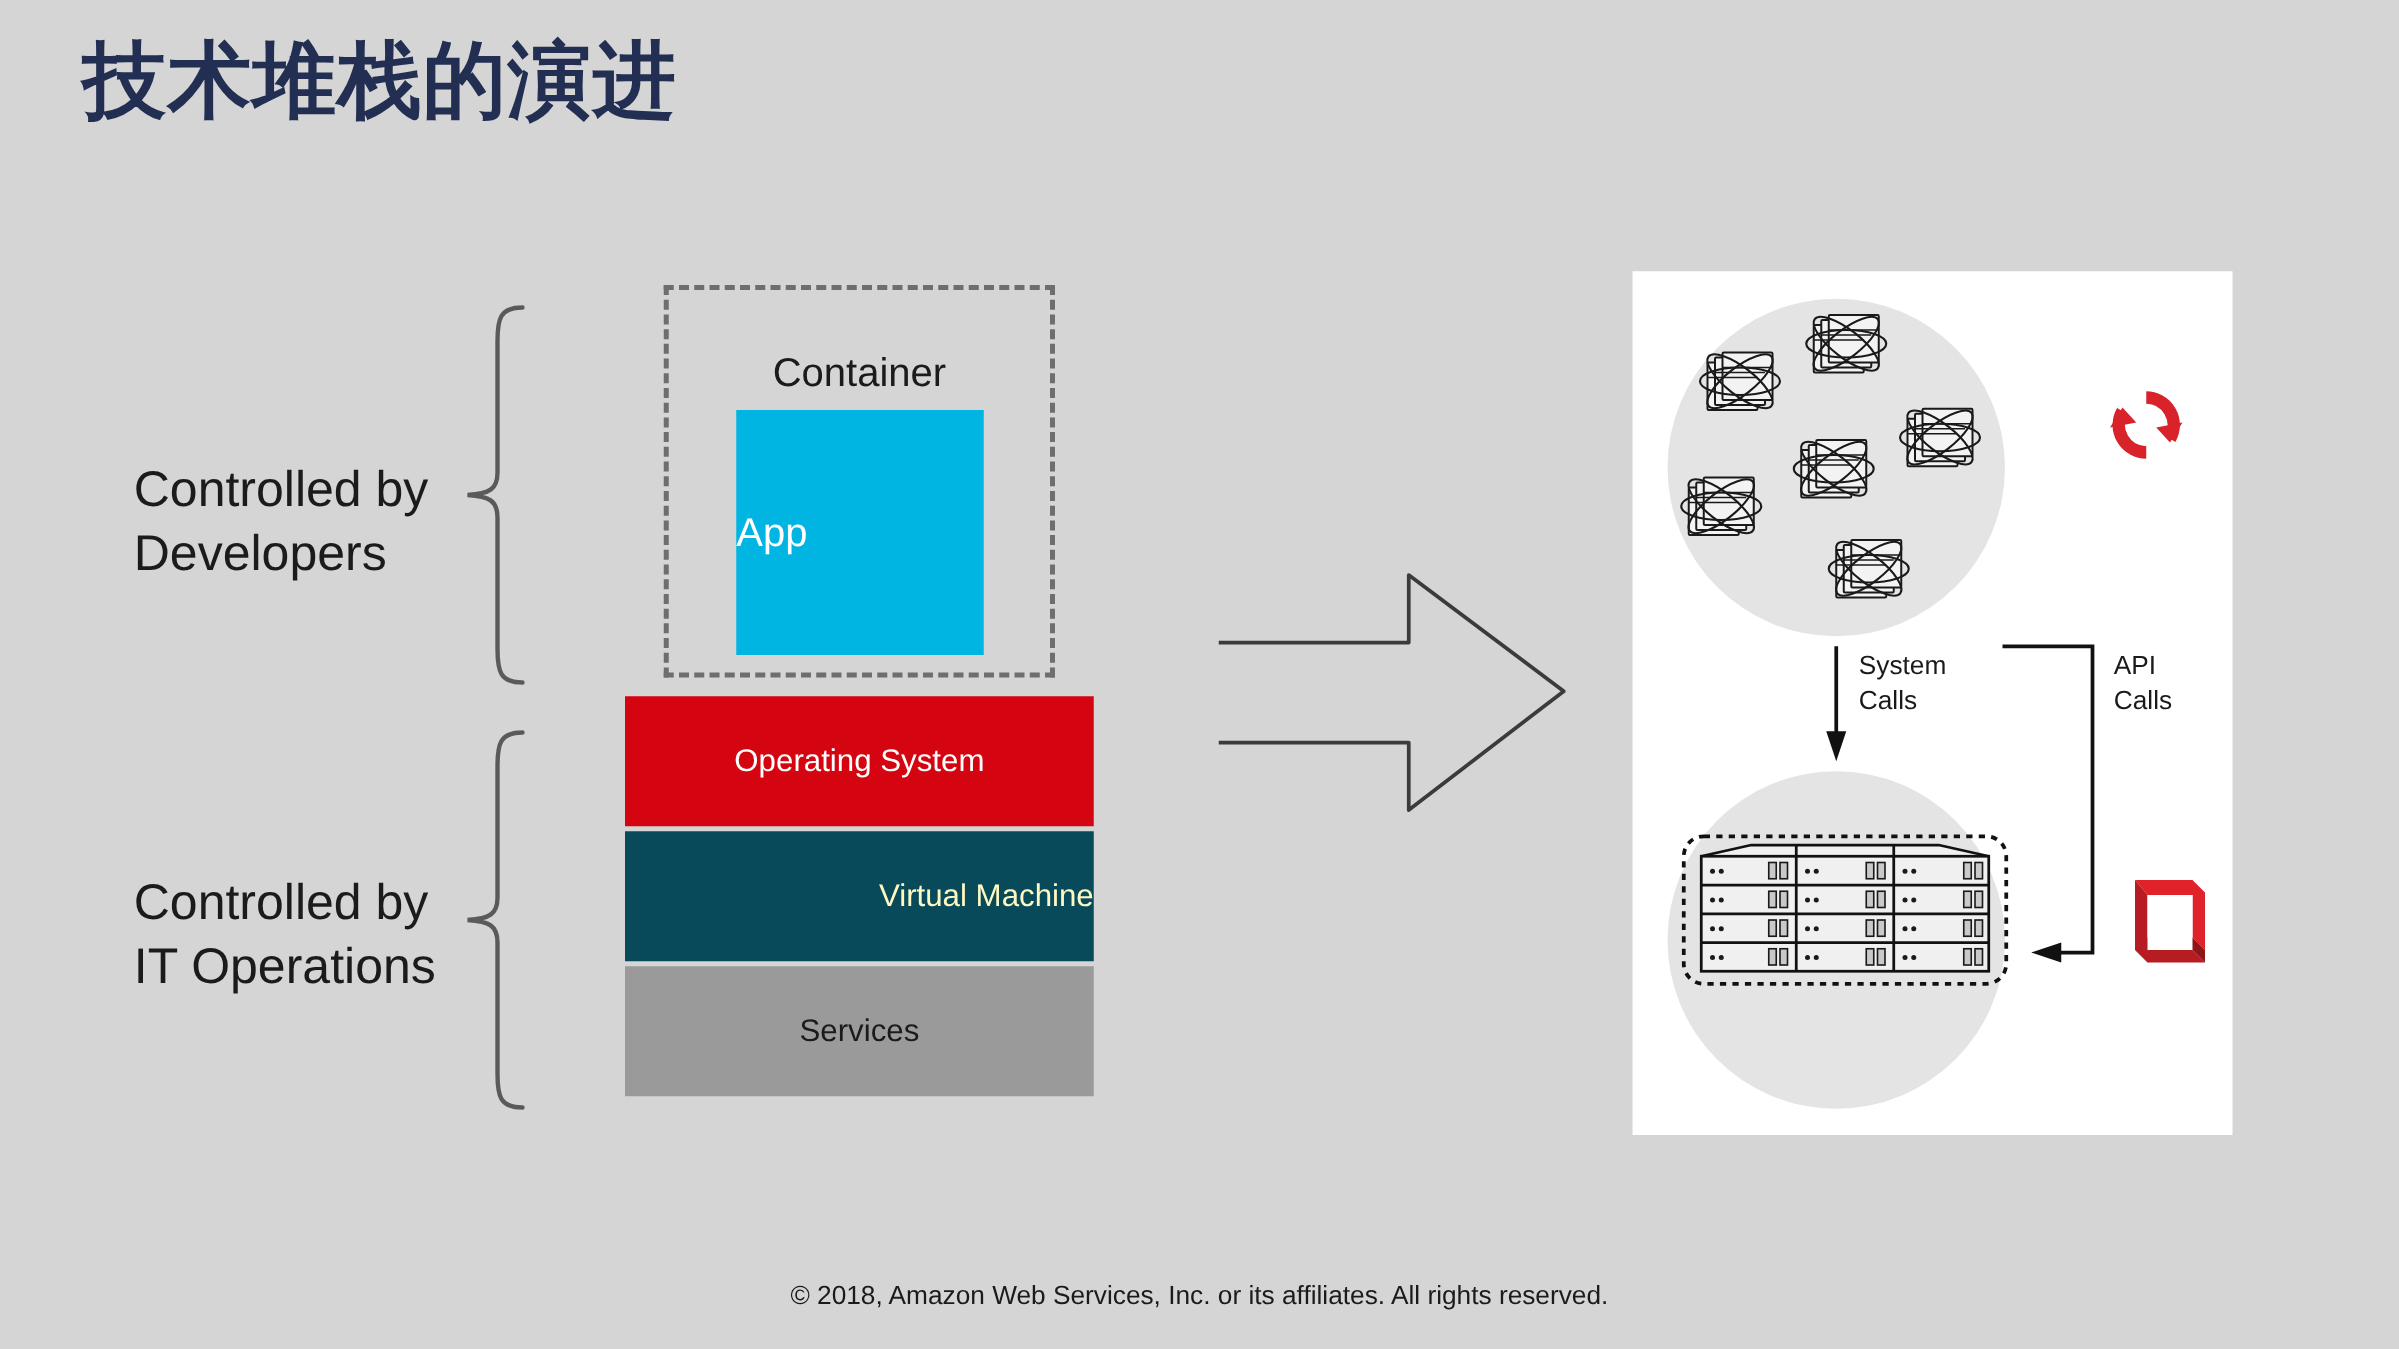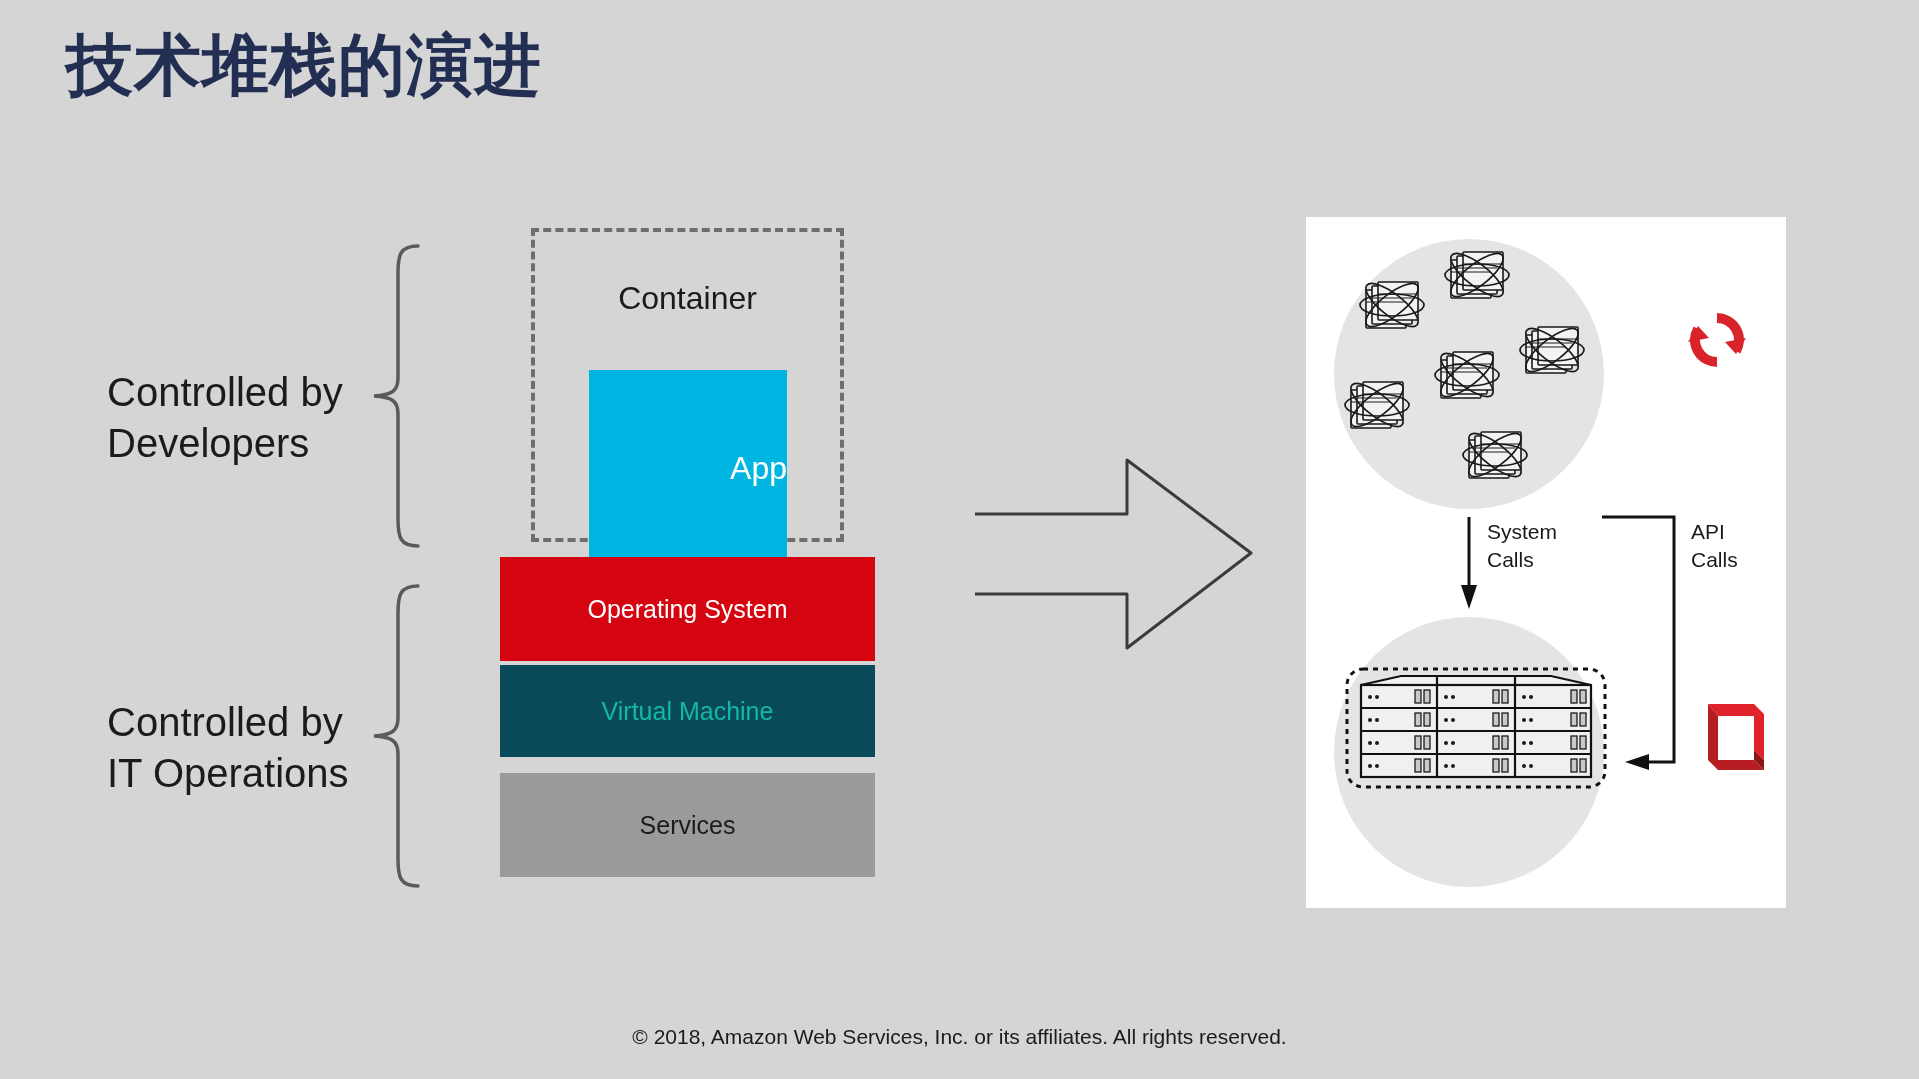--- a/index.html
+++ b/index.html
@@ -73,43 +73,42 @@
   }
   .app-box {
     position: absolute;
     left: 589px;
     top: 328px;
     width: 198px;
     height: 196px;
     background: #00b5e2;
     display: flex;
     align-items: center;
-    justify-content: flex-end;
+    justify-content: flex-start;
     color: #ffffff;
     font-size: 32px;
-    margin-top: 42px;
   }
 
   .stack-row {
     position: absolute;
     left: 500px;
     width: 375px;
     display: flex;
     align-items: center;
     justify-content: center;
     font-size: 25px;
     box-sizing: border-box;
   }
   #row-os {
     top: 557px;   height: 104px;
     background: #d40511; color: #ffffff;
   }
   #row-vm {
-    top: 665px;   height: 92px;
-    background: #08495a; color: #14b8a6;
+    top: 665px;   height: 104px;
+    background: #08495a; color: #fef9c3; justify-content: flex-end;
   }
   #row-hw {
     top: 773px;   height: 104px;
     background: #9a9a9a; color: #1b1b1b;
   }
 
   
   #center-arrow {
     position: absolute;
     left: 975px;

